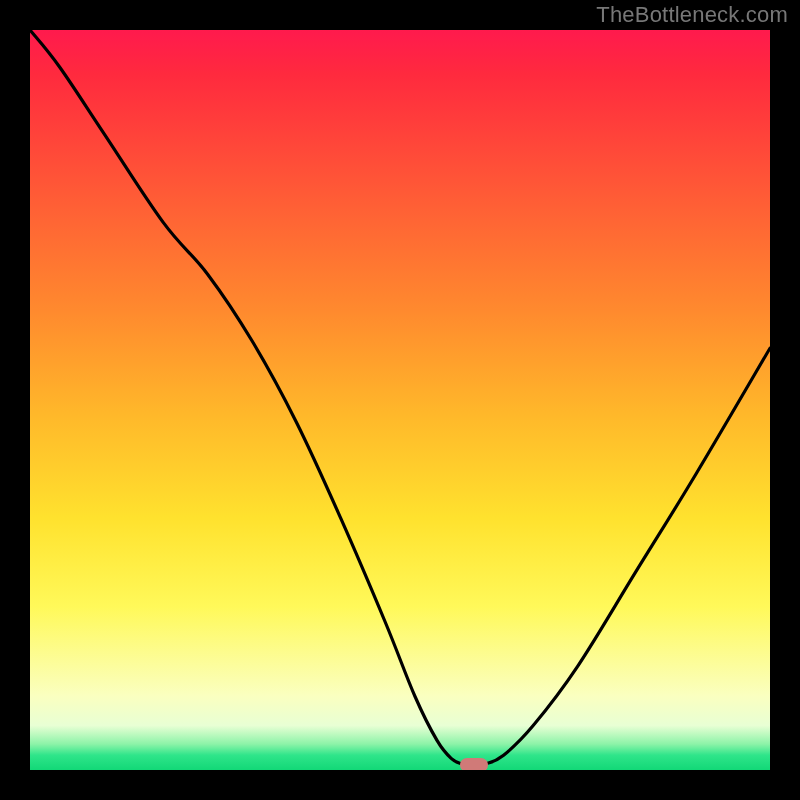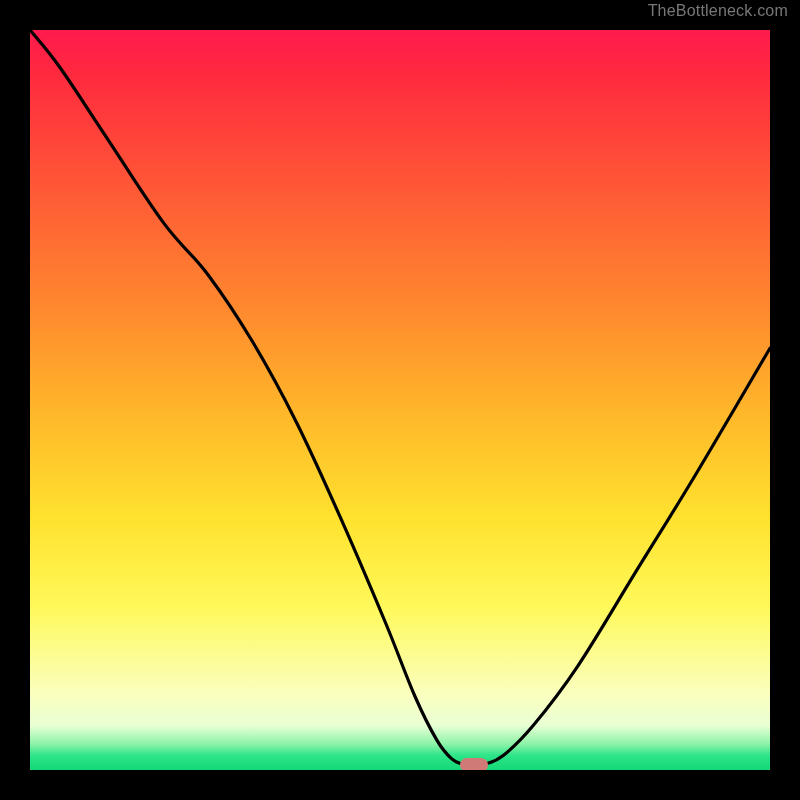--- a/index.html
+++ b/index.html
@@ -15,21 +15,21 @@
     position: relative;
     width: 800px;
     height: 800px;
     background: #000;
   }
   .watermark {
     position: absolute;
     top: 2px;
     right: 12px;
     color: #777;
-    font-size: 16px;
+    font-size: 22px;
     letter-spacing: 0.2px;
     font-weight: 400;
     z-index: 5;
     user-select: none;
   }
   .plot-area {
     position: absolute;
     left: 30px;
     top: 30px;
     width: 740px;

